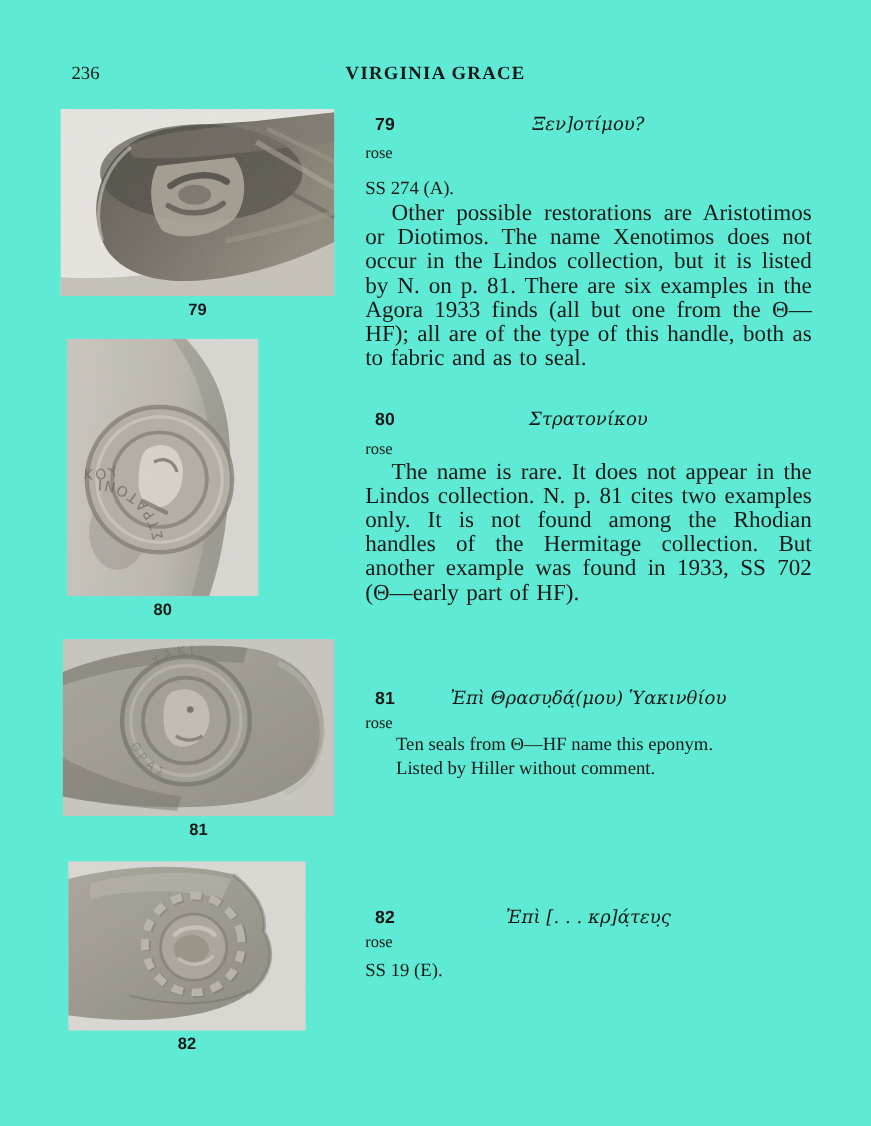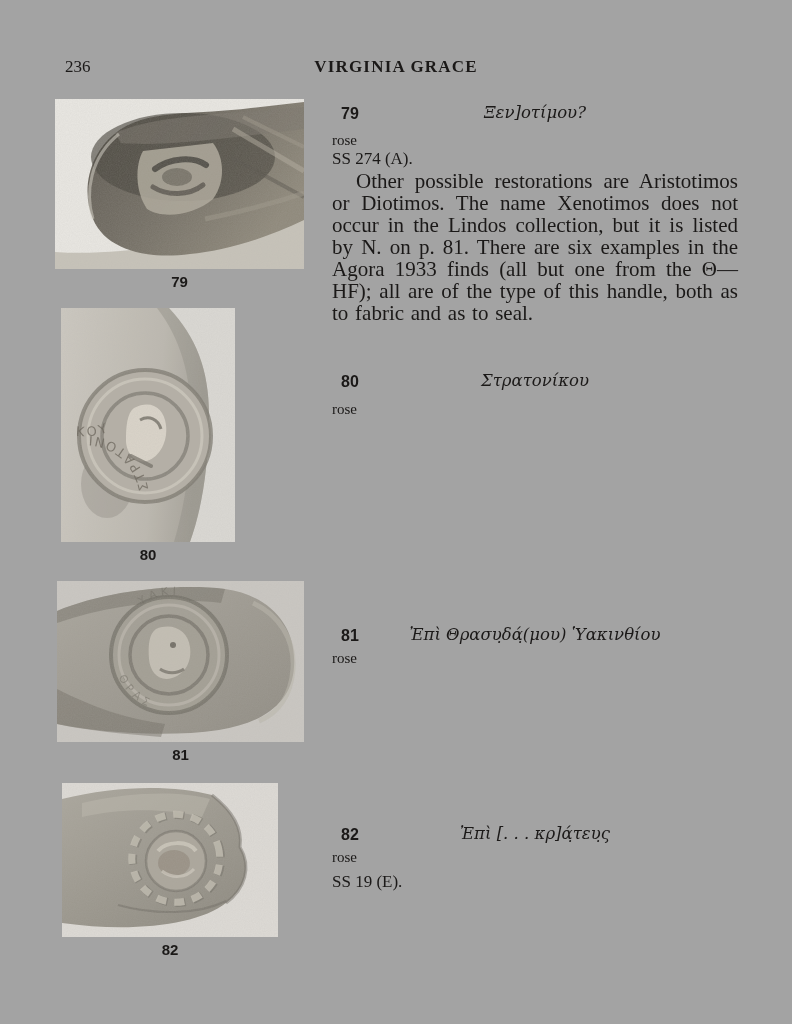--- a/index.html
+++ b/index.html
@@ -1,16 +1,16 @@
 <!DOCTYPE html>
 <html><head>
 <meta charset="utf-8">
 <style>
   html,body{margin:0;padding:0;background:#ffffff;}
-  .page{position:relative;width:792px;height:1024px;background:#a3a3a3;
+  .page{position:relative;width:792px;height:1024px;background:#5eead4;
         font-family:"Liberation Serif",serif;color:#1b1918;overflow:hidden;}
 
   .page-number{position:absolute;left:65px;top:57px;font-size:17px;}
   .running-head{position:absolute;left:0;right:0;top:57px;text-align:center;
         font-size:17px;letter-spacing:1.2px;font-weight:bold;}
 
   .fig{position:absolute;}
   .fig svg{display:block;}
   .figcap{margin-top:5px;text-align:center;font-family:"Liberation Sans",sans-serif;
         font-weight:bold;font-size:15px;line-height:15px;}
@@ -20,21 +20,21 @@
   .entry-number{position:absolute;left:9px;top:1px;
         font-family:"Liberation Sans",sans-serif;font-weight:bold;font-size:16px;}
   .entry-title{text-align:center;font-family:"DejaVu Serif",serif;
         font-style:italic;font-size:16.5px;}
   .rose{text-align:left;font-size:15px;line-height:16px;}
   .ss{font-size:17px;line-height:22px;}
   .body-par{margin:0;text-align:justify;text-indent:24px;font-size:21px;
         line-height:22px;word-spacing:1.5px;}
   .entry-lines{padding-left:28px;font-size:17px;line-height:22px;}
 
-  .e79 .rose{margin-top:9px}  .e79 .ss{margin-top:0}
+  .e79 .rose{margin-top:9px}  .e79 .ss{margin-top:12px}
   .e80 .rose{margin-top:10px} .e80 .ss{margin-top:11px}
   .e81 .rose{margin-top:5px}  .e81 .ss{margin-top:16px}
   .e82 .rose{margin-top:5px}  .e82 .ss{margin-top:6px}
 </style>
 </head>
 <body>
 
 <div class="page">
 
   <div class="page-number">236</div>
@@ -176,28 +176,33 @@
     <div class="ss">SS 274 (A).</div>
     <p class="body-par">Other possible restorations are Aristotimos or Diotimos. The name Xenotimos does not occur in the Lindos collection, but it is listed by N. on p. 81. There are six examples in the Agora 1933 finds (all but one from the Θ—HF); all are of the type of this handle, both as to fabric and as to seal.</p>
   </section>
 
   <section class="entry e80" style="top:371px">
     <div class="entry-head">
       <span class="entry-number">80</span>
       <div class="entry-title">Στρατονίκου</div>
     </div>
     <div class="rose">rose</div>
+    <p class="body-par">The name is rare. It does not appear in the Lindos collection. N. p. 81 cites two examples only. It is not found among the Rhodian handles of the Hermitage collection. But another example was found in 1933, SS 702 (Θ—early part of HF).</p>
   </section>
 
   <section class="entry e81" style="top:625px">
     <div class="entry-head">
       <span class="entry-number">81</span>
       <div class="entry-title">Ἐπὶ Θρασυ̣δά̣(μου) Ὑακινθίου</div>
     </div>
     <div class="rose">rose</div>
+    <div class="entry-lines">
+      <div>Ten seals from Θ—HF name this eponym.</div>
+      <div>Listed by Hiller without comment.</div>
+    </div>
   </section>
 
   <section class="entry e82" style="top:824px">
     <div class="entry-head">
       <span class="entry-number">82</span>
       <div class="entry-title">Ἐπὶ [. . . κρ]ά̣τευ̣ς</div>
     </div>
     <div class="rose">rose</div>
     <div class="ss">SS 19 (E).</div>
   </section>

